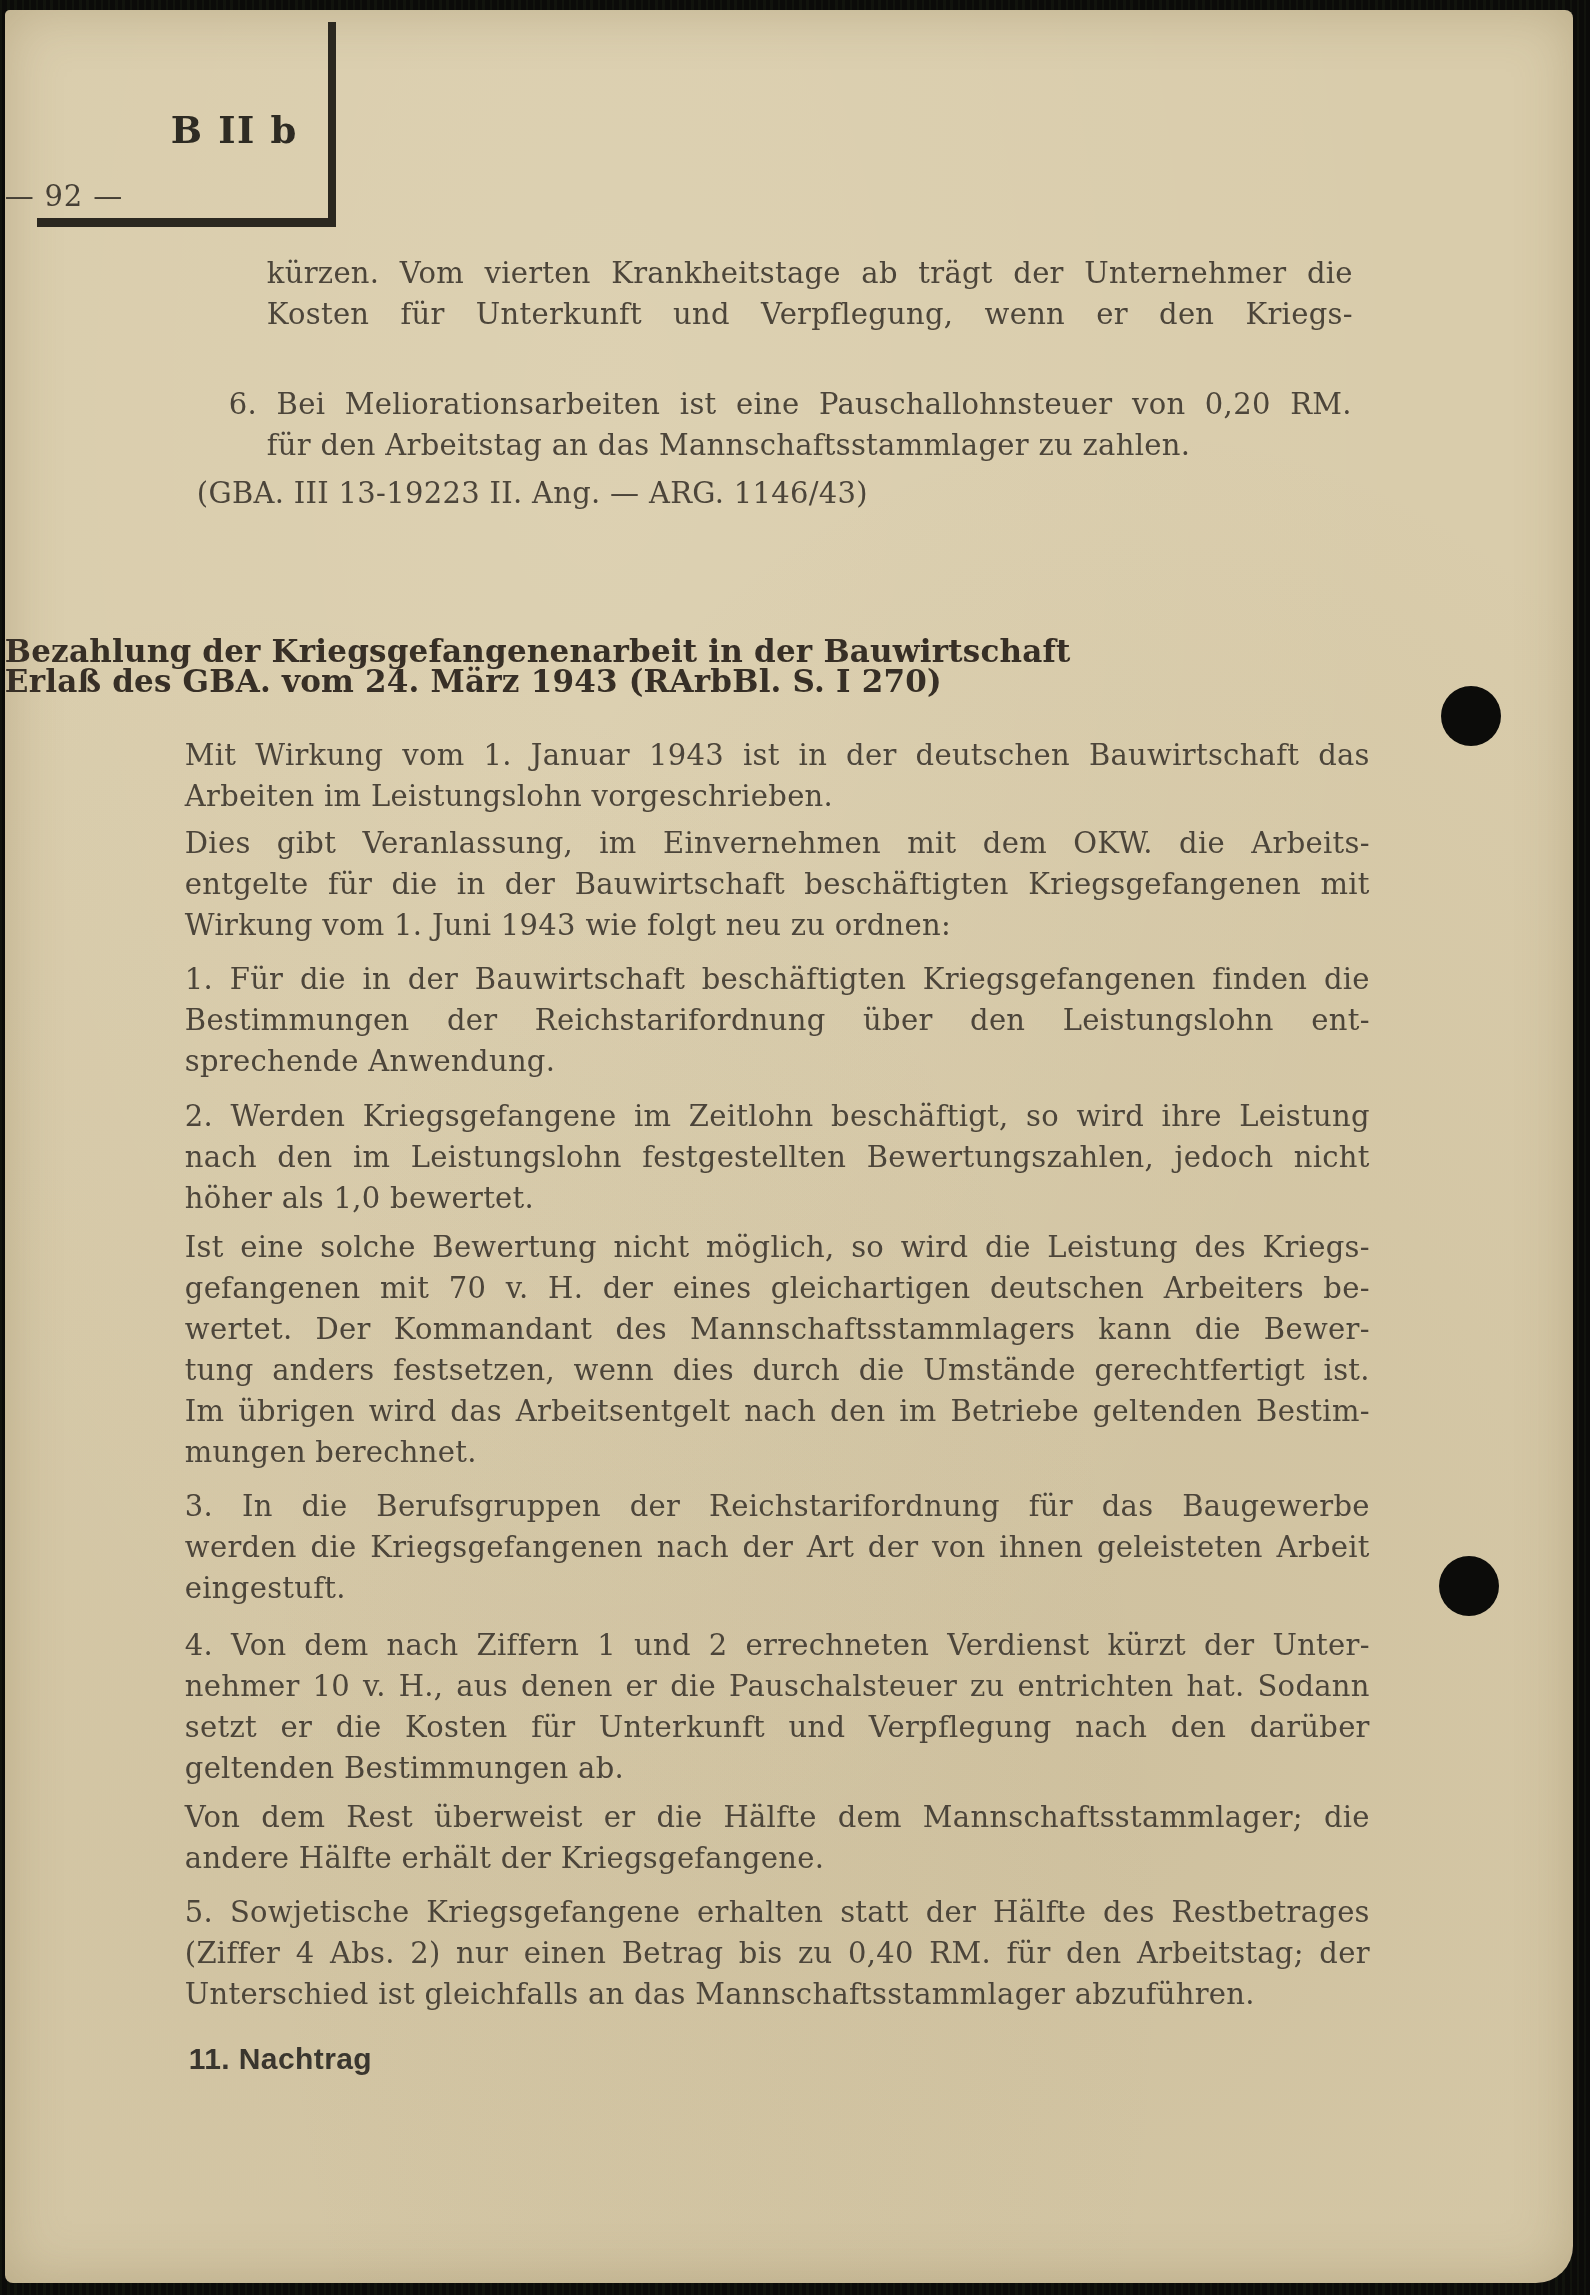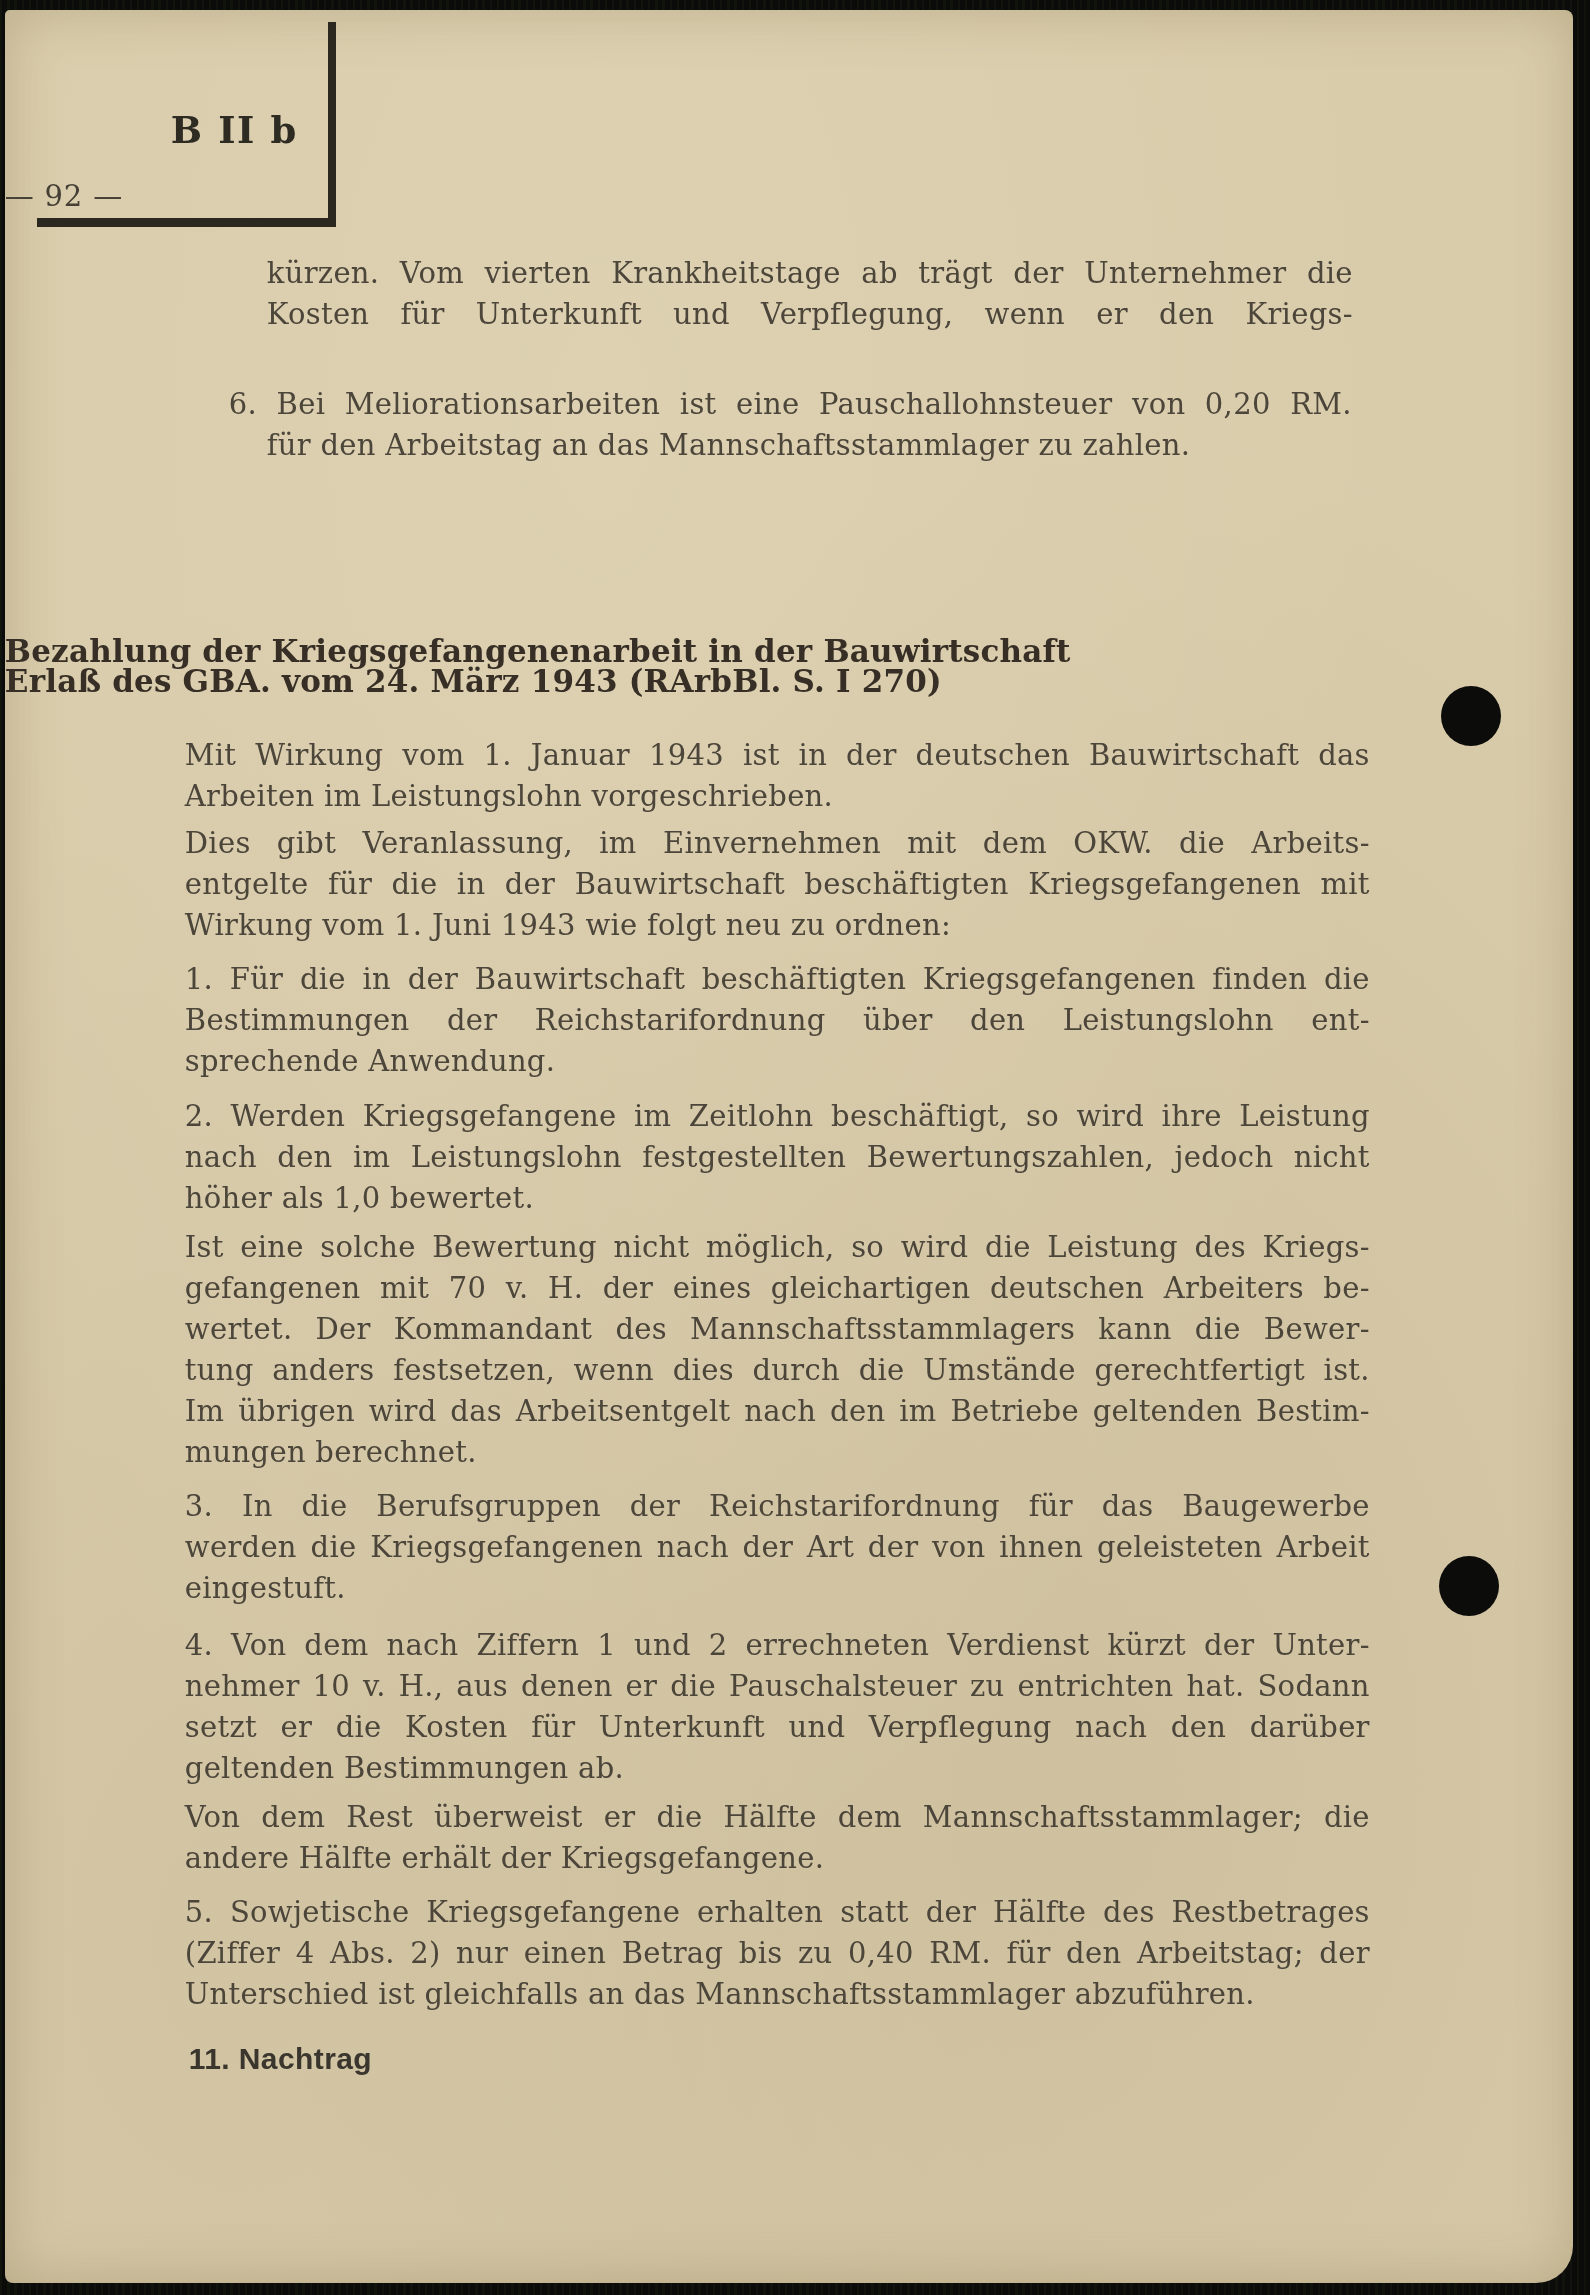--- a/index.html
+++ b/index.html
@@ -95,20 +95,21 @@
   <div class="para toppara top-p1">
       <div class="text-line jline">kürzen. Vom vierten Krankheitstage ab trägt der Unternehmer die</div>
       <div class="text-line jline">Kosten für Unterkunft und Verpflegung, wenn er den Kriegs-</div>
     </div>
 
   <div class="para toppara top-p2">
       <div class="text-line jline">6. Bei Meliorationsarbeiten ist eine Pauschallohnsteuer von 0,20 RM.</div>
       <div class="text-line lline">für den Arbeitstag an das Mannschaftsstammlager zu zahlen.</div>
     </div>
 
+  <div class="ref">(GBA. III 13-19223 II. Ang. — ARG. 1146/43)</div>
 
   <div class="center-row heading h1">Bezahlung der Kriegsgefangenenarbeit in der Bauwirtschaft</div>
   <div class="center-row heading h2">Erlaß des GBA. vom 24. März 1943 (RArbBl. S. I 270)</div>
 
   <div class="para bodypara" style="top:725px">
       <div class="text-line jline">Mit Wirkung vom 1. Januar 1943 ist in der deutschen Bauwirtschaft das</div>
       <div class="text-line lline">Arbeiten im Leistungslohn vorgeschrieben.</div>
     </div>
   <div class="para bodypara" style="top:813px">
       <div class="text-line jline">Dies gibt Veranlassung, im Einvernehmen mit dem OKW. die Arbeits-</div>

